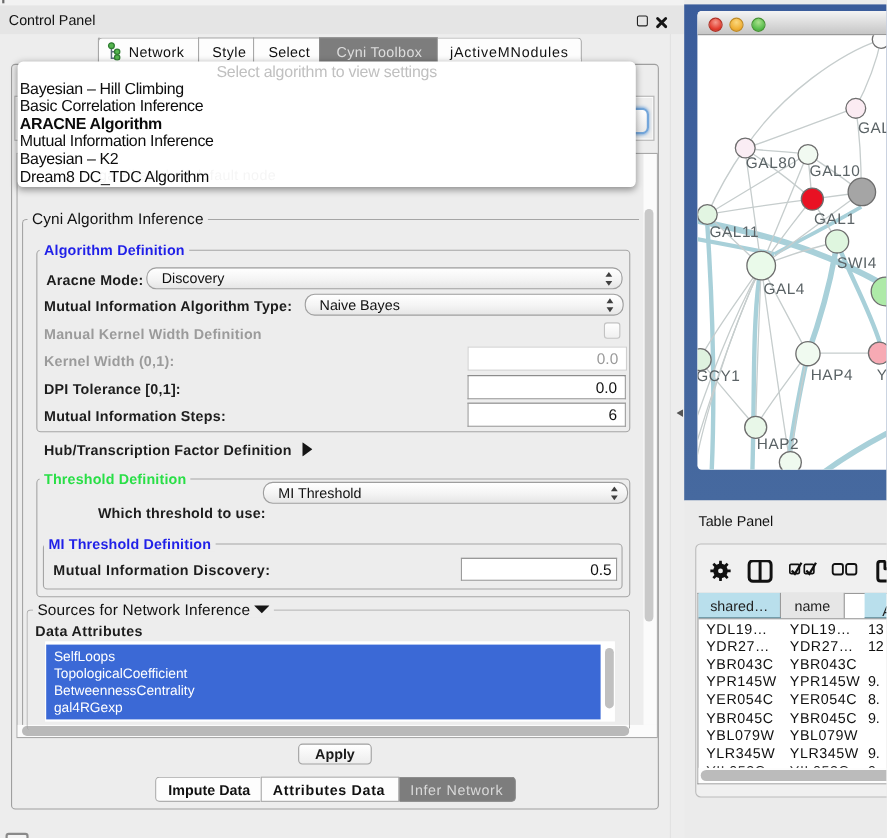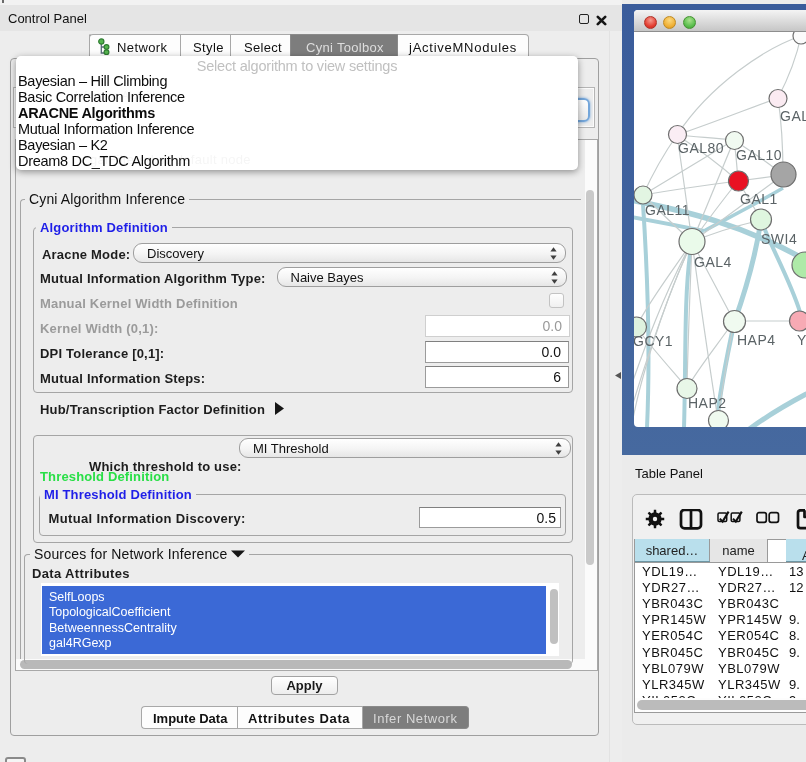--- a/index.html
+++ b/index.html
@@ -112,21 +112,21 @@
 <div class="field" style="left:425px;top:366px;width:144px;height:22px;">
     <span>6</span>
   </div>
 
 <div class="lbl abs" style="left:40px;top:402px;">Hub/Transcription Factor Definition</div>
 <svg class="abs" style="left:274px;top:402px;" width="10" height="13" viewBox="0 0 10 13">
     <path d="M1 0 L10 6.5 L1 13 Z" fill="#161616"></path>
   </svg>
 
 <div class="gbox" style="left:33px;top:435px;width:540px;height:108px;"></div>
-<div class="gtitle" style="left:36px;top:429px;color:#28df46;margin-top:41px;">Threshold Definition</div>
+<div class="gtitle" style="left:36px;top:429px;color:#28df46;">Threshold Definition</div>
 
 <div class="lbl abs" style="left:89px;top:459px;">Which threshold to use:</div>
 <div class="combo" style="left:239px;top:438px;width:332px;height:20px;">
     <span class="ct">MI Threshold</span>
   <svg class="abs" style="right:8px;top:2.5px;" width="7" height="13" viewBox="0 0 7 13">
       <path d="M3.5 0.2 L6.6 4.6 L0.4 4.6 Z" fill="#3f3f3f"></path>
       <path d="M3.5 12.8 L6.6 8.4 L0.4 8.4 Z" fill="#3f3f3f"></path>
     </svg>
 </div>
 
@@ -164,21 +164,21 @@
 
 <div class="abs" style="left:5px;top:757px;width:21px;height:10px;border:2px solid #8a8a8a;border-radius:3px;background:#f5f5f5;box-sizing:border-box;"></div>
 
 <div class="abs" style="left:16px;top:56px;width:562px;height:114px;background:#fff;border-radius:5px;box-shadow:0 2px 7px rgba(0,0,0,0.4);z-index:50;"></div>
 <div class="abs" style="left:16px;top:57.5px;width:562px;text-align:center;font-size:14.5px;letter-spacing:-0.2px;color:#c0c0c0;z-index:51;">Select algorithm to view settings</div>
 <div class="abs" style="left:75px;top:90px;font-size:10px;color:rgba(60,60,60,0.045);z-index:50;letter-spacing:0.3px;">Inference Algorithms</div>
 <div class="abs" style="left:90px;top:152px;font-size:13px;color:rgba(60,60,60,0.05);z-index:50;letter-spacing:0.3px;">galFiltered.sif default node</div>
 <div class="abs" style="left:18px;top:73.3px;font-size:14.5px;letter-spacing:-0.3px;color:#0c0c0c;line-height:16px;z-index:51;">
 Bayesian – Hill Climbing<br>
 Basic Correlation Inference<br>
-<b>ARACNE Algorithms</b><br>
+<b>ARACNE Algorithm</b><br>
 Mutual Information Inference<br>
 Bayesian – K2<br>
 Dream8 DC_TDC Algorithm
 </div>
 
 <div class="abs" style="left:609px;top:31px;width:1px;height:731px;background:#e2e2e2;"></div>
 
 <svg class="abs" style="left:615px;top:372px;" width="6" height="7" viewBox="0 0 6 7">
     <path d="M6 0 L6 7 L0 3.5 Z" fill="#555"></path>
   </svg>

